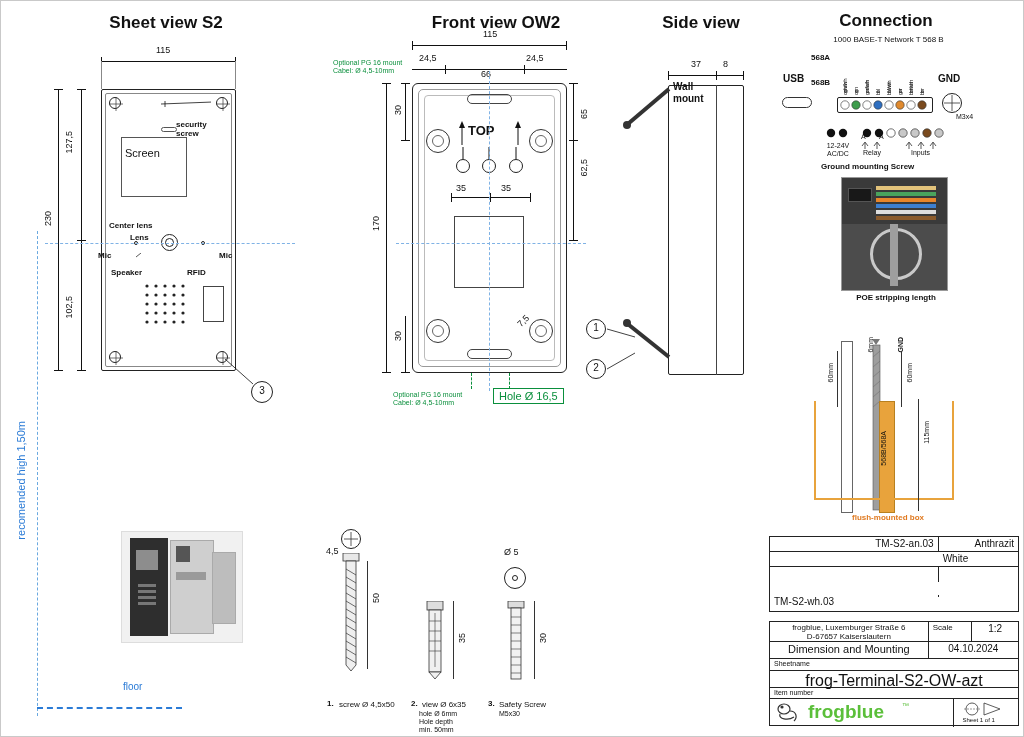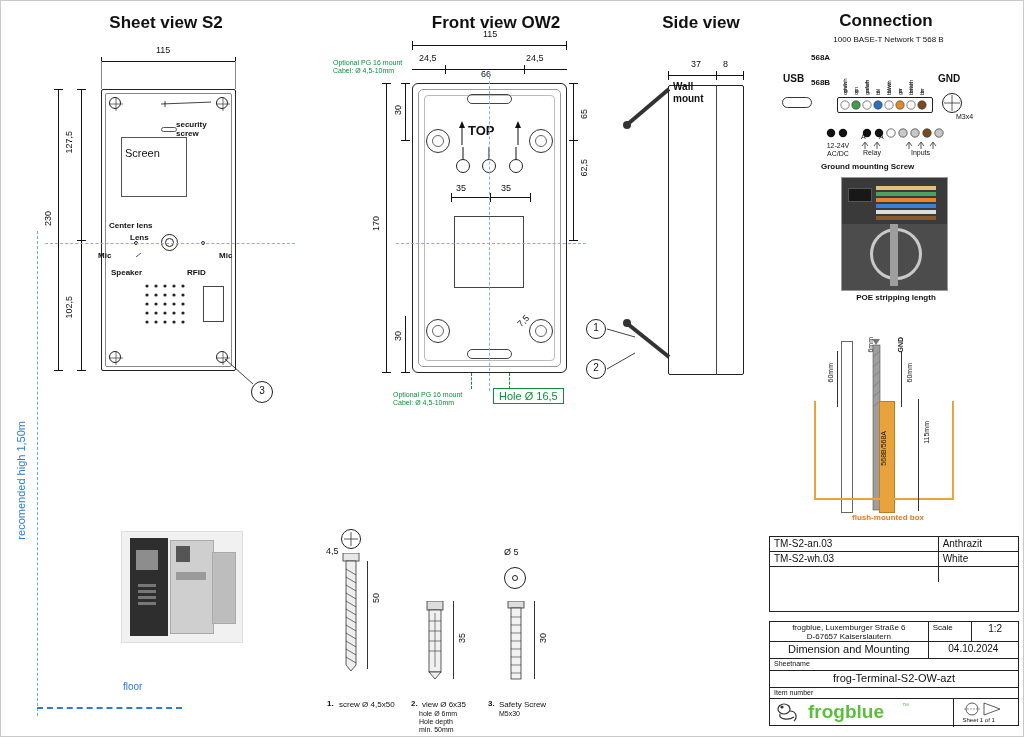--- a/index.html
+++ b/index.html
@@ -488,26 +488,26 @@
         <line x1="10" y1="72" x2="20" y2="72"></line>
     </g>
   </svg>
   <div class="abs dimtxt vtext" style="left:537px;top:632px;">30</div>
   <div class="line" style="left:533px;top:600px;width:1px;height:78px;background:#333;"></div>
   <div class="abs sm" style="left:487px;top:698px;font-weight:bold;">3.</div>
   <div class="abs sm" style="left:498px;top:699px;">Safety Screw</div>
   <div class="abs xs" style="left:498px;top:709px;">M5x30</div>
 
   <div class="titleblock" style="left:768px;top:535px;width:250px;height:76px;">
-    <div class="tb-row" style="height:15px;">
+    <div class="tb-row" style="height:15px;text-align:right;">
       <div class="tb-cell" style="width:170px;border-right:1px solid #222;">TM-S2-an.03</div>
       <div class="tb-cell" style="width:80px;">Anthrazit</div>
     </div>
     <div class="tb-row" style="height:15px;">
-      <div class="tb-cell" style="width:170px;border-right:1px solid #222;">TM-S2-wh.03</div>
+      <div class="tb-cell" style="width:170px;border-right:1px solid #222;margin-top:43px;">TM-S2-wh.03</div>
       <div class="tb-cell" style="width:80px;">White</div>
     </div>
     <div class="tb-row" style="height:15px;border-bottom:none;">
       <div class="tb-cell" style="width:170px;border-right:1px solid #222;"></div>
       <div class="tb-cell" style="width:80px;"></div>
     </div>
   </div>
 
   <div class="titleblock" style="left:768px;top:620px;width:250px;height:105px;">
     <div class="tb-row" style="height:20px;">
@@ -519,21 +519,21 @@
       <div class="tb-cell center" style="width:46px;font-size:10px;">1:2</div>
     </div>
     <div class="tb-row" style="height:17px;">
       <div class="tb-cell center" style="width:160px;border-right:1px solid #222;font-size:11px;">Dimension and Mounting</div>
       <div class="tb-cell center" style="width:90px;font-size:10px;">04.10.2024</div>
     </div>
     <div class="tb-row" style="height:12px;">
       <div class="tb-cell" style="width:250px;font-size:7px;">Sheetname</div>
     </div>
     <div class="tb-row" style="height:17px;">
-      <div class="tb-cell center" style="width:250px;font-size:11px;">frog-Terminal-S2-OW-azt</div>
+      <div class="tb-cell center" style="width:250px;font-size:16px;">frog-Terminal-S2-OW-azt</div>
     </div>
     <div class="tb-row" style="height:11px;">
       <div class="tb-cell" style="width:250px;font-size:7px;">Item number</div>
     </div>
     <div class="tb-row" style="height:28px;border-bottom:none;">
       <div class="tb-cell" style="width:186px;border-right:1px solid #222;position:relative;">
         <svg class="abs" style="left:4px;top:2px;" width="30" height="24">
           <ellipse cx="10" cy="8" rx="6" ry="5" fill="none" stroke="#333" stroke-width="1.2"></ellipse>
           <circle cx="8" cy="6" r="1.6" fill="#333"></circle>
           <path d="M6 13 C4 18, 14 20, 20 16" fill="none" stroke="#333" stroke-width="1.2"></path>

